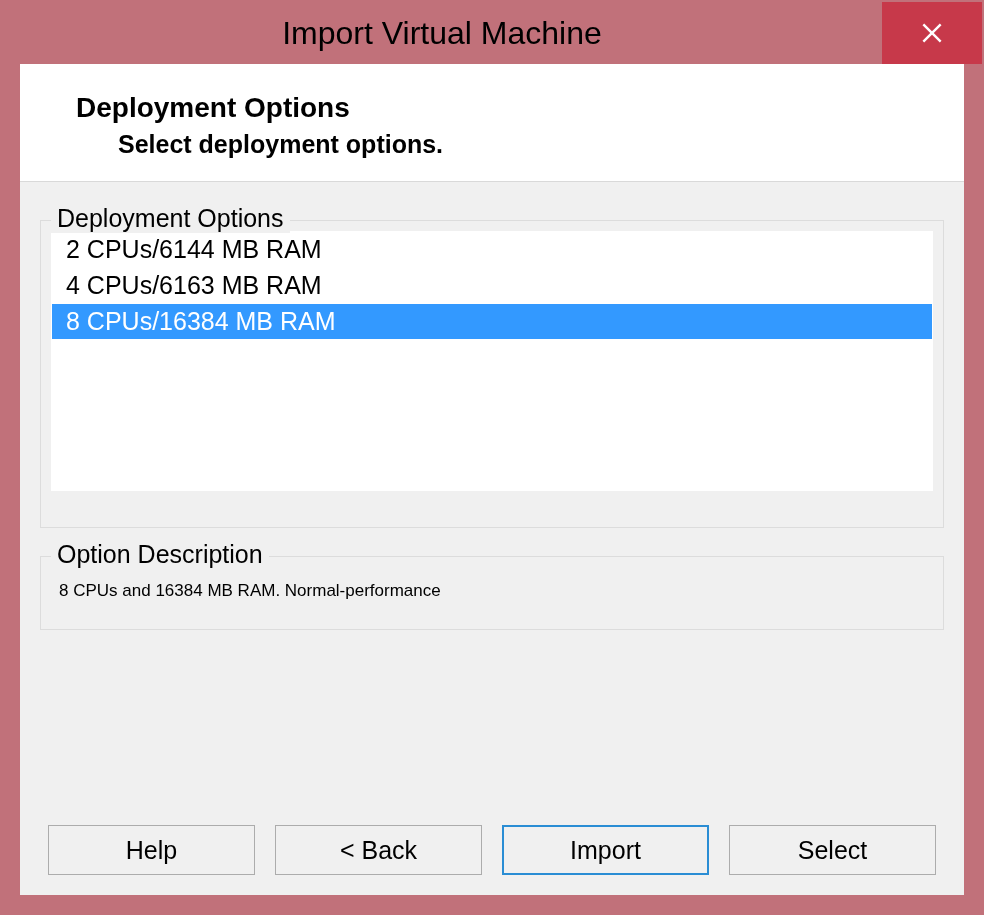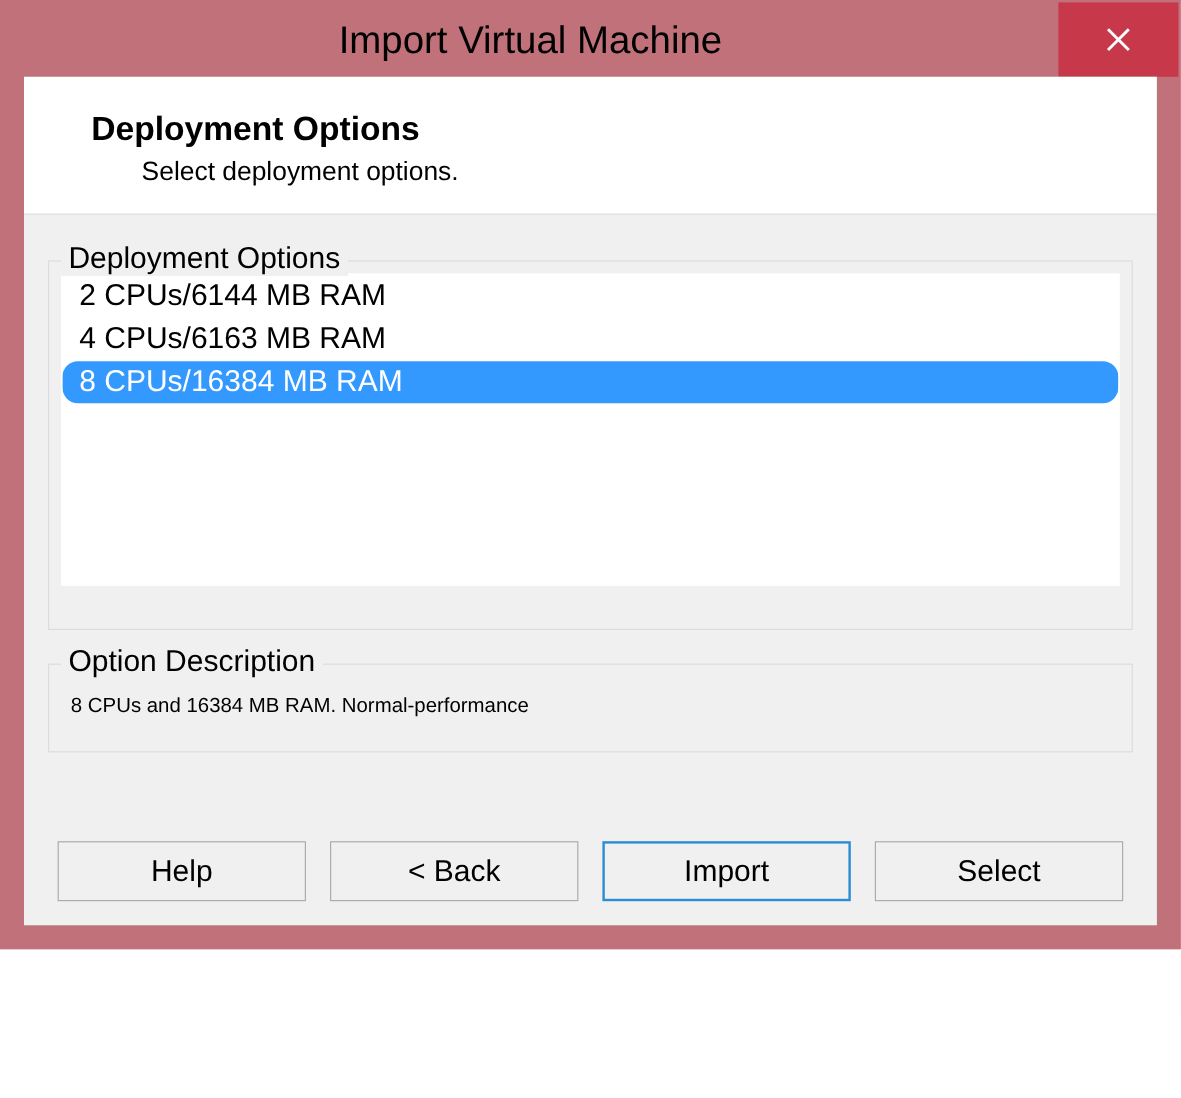--- a/index.html
+++ b/index.html
@@ -5,21 +5,21 @@
     * { box-sizing: border-box; margin: 0; padding: 0; }
     body {
       font-family: "Segoe UI", Tahoma, sans-serif;
       background: #fff;
       width: 984px;
       height: 915px;
       overflow: hidden;
     }
     .dialog-window {
       width: 984px;
-      height: 791px;
+      height: 915px;
       background: #c1717a;
       border: 2px solid #c1717a;
       display: flex;
       flex-direction: column;
     }
     .titlebar {
       height: 62px;
       display: flex;
       align-items: center;
       justify-content: space-between;
@@ -38,41 +38,41 @@
       height: 62px;
       background: #c7394a;
       display: flex;
       align-items: center;
       justify-content: center;
       cursor: pointer;
     }
     .close-btn svg { width: 26px; height: 26px; }
     .dialog-body {
       flex: 1;
-      background: #86efac;
+      background: #f9a8d4;
       margin: 0 18px 18px 18px;
       display: flex;
       flex-direction: column;
     }
     .header-area {
       background: #fff;
       padding: 28px 40px 22px 56px;
       border-bottom: 1px solid #d9d9d9;
     }
     .header-title {
       font-size: 28px;
       font-weight: 700;
       color: #000;
     }
     .header-subtitle {
-      font-size: 22px;
+      font-size: 25px;
       color: #000;
       margin-left: 42px;
       margin-top: 6px;
-      font-weight: 400;
+      font-weight: 700;
     }
     .content-area {
       flex: 1;
       background: #f0f0f0;
       padding: 38px 20px 14px 20px;
       display: flex;
       flex-direction: column;
       gap: 28px;
     }
     .fieldset {
@@ -99,21 +99,20 @@
     .list-item {
       font-size: 25px;
       padding: 1px 10px 1px 14px;
       cursor: default;
       color: #000;
       line-height: 1.35;
     }
     .list-item.selected {
       background: #3399ff;
       color: #fff;
-      border-radius: 13px;
     }
     .desc-body {
       font-size: 17px;
       color: #000;
       padding: 14px 8px 18px 8px;
     }
     .spacer { flex: 1; }
     .button-row {
       display: flex;
       gap: 20px;

